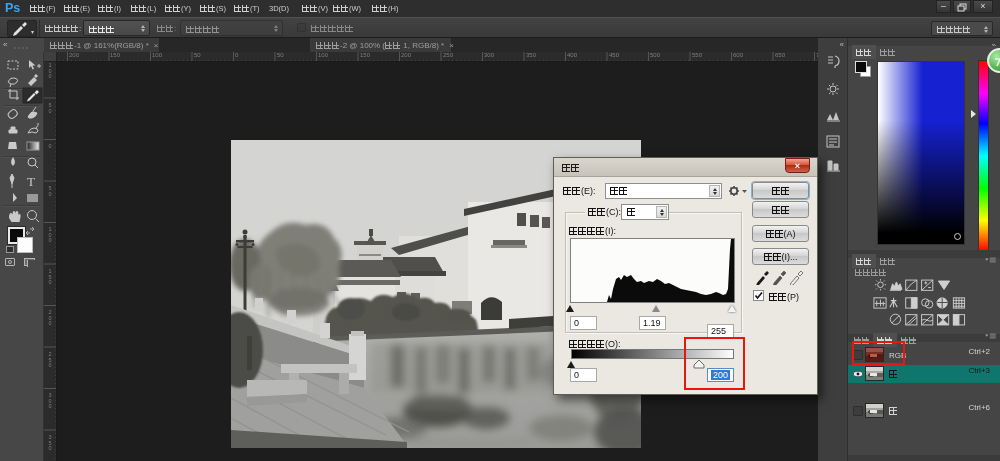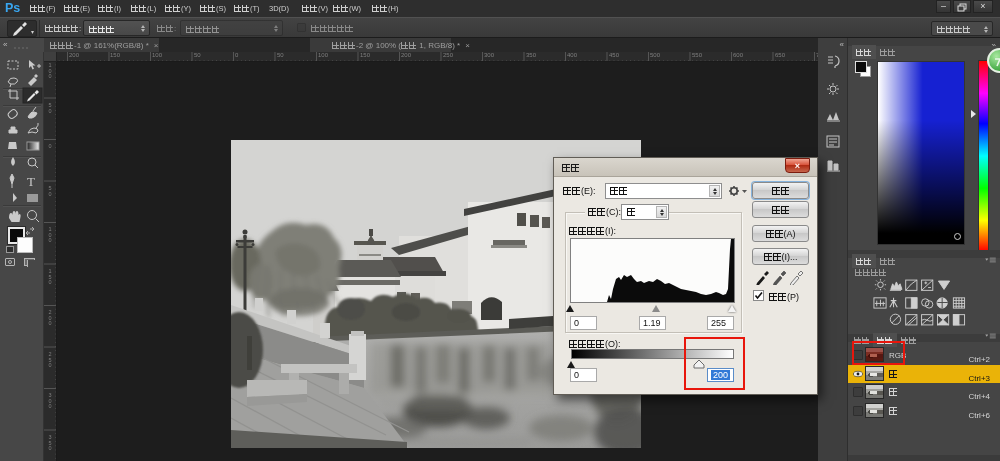--- a/index.html
+++ b/index.html
@@ -45,21 +45,21 @@
 
 #rpan{left:848px;top:38px;width:152px;height:423px;background:#454545}
 .phead{position:absolute;left:0;width:152px;height:14px;background:#3c3c3c}
 .ptab{position:absolute;top:0;height:14px;padding:3px 4px 0;font-size:8px;color:#9e9e9e}
 .ptab.on{background:#4f4f4f;color:#d8d8d8}
 
 .chrow{position:absolute;left:0;width:152px;height:18px;color:#d4d4d4;font-size:8px}
 .chbox{position:absolute;left:5px;top:4px;width:10px;height:10px;background:#3d3d3d;border:1px solid #2e2e2e;border-radius:1px}
 .chth{position:absolute;left:17px;top:1px;width:19px;height:15px;border:1px solid #282828}
 .chname{position:absolute;left:41px;top:5px}
-.chkey{position:absolute;right:10px;top:9px}
+.chkey{position:absolute;right:10px;top:1px}
 
 #dlg{left:553px;top:157px;width:265px;height:238px;background:#ebe8e2;border:1px solid #615d56;box-shadow:4px 5px 10px rgba(0,0,0,.55);font-size:9px;color:#111}
 #dlgtitle{position:absolute;left:0;top:0;width:100%;height:19px;background:linear-gradient(#dad6ce,#c8c3b9);border-bottom:1px solid #a9a49a}
 .wbtn{background:linear-gradient(#f3f3f3,#d5d5d5 45%,#c8c8c8 50%,#dcdcdc);border:1px solid #8a8a8a;border-radius:3px;font-size:9px;color:#111;text-align:center;position:absolute;width:57px;height:17px;padding-top:3px}
 .field{position:absolute;width:27px;height:14px;background:#fff;border:1px solid #a9a9a9;font-size:9px;text-align:left;padding:1px 0 0 3px}
 .tri-up{position:absolute;width:0;height:0;border-left:4px solid transparent;border-right:4px solid transparent;border-bottom:7px solid #000}
 .redbox{position:absolute;border:2px solid #e8160c}
 .gline{position:absolute;background:#c3bfb7;box-shadow:1px 1px 0 #f8f7f4}
 </style></head>
 <body>
@@ -118,21 +118,21 @@
     </span>
 </div>
 <div class="ab" id="toolhead">
 <span style="position:absolute;left:3px;top:2px;font-size:8px;color:#bbb">«</span>
 <span style="position:absolute;left:14px;top:9px;width:16px;height:2px;background:repeating-linear-gradient(90deg,#5a5a5a 0 2px,transparent 2px 4px)"></span>
 </div>
 <div class="ab" id="tabbar">
 <div class="tab" style="left:0;width:116px;background:#3a3a3a;border-right:1px solid #262626;color:#9f9f9f">
 <span style="margin-left:6px"><i class="c7 c"></i><i class="c7 c"></i><i class="c7 c"></i>-1 @ 161%(RGB/8) *</span><span class="tabx">×</span></div>
 <div class="tab" style="left:266px;width:142px;background:#3a3a3a;border-right:1px solid #262626;color:#9f9f9f">
-<span style="margin-left:22px"><i class="c7 c"></i><i class="c7 c"></i><i class="c7 c"></i>-2 @ 100% (<i class="c7 c"></i><i class="c7 c"></i> 1, RGB/8) *</span><span class="tabx">×</span></div>
+<span style="margin-left:6px"><i class="c7 c"></i><i class="c7 c"></i><i class="c7 c"></i>-2 @ 100% (<i class="c7 c"></i><i class="c7 c"></i> 1, RGB/8) *</span><span class="tabx">×</span></div>
 </div>
 <div class="ab" id="rcorner"></div>
 <div class="ab" id="hruler" style="background-image:linear-gradient(90deg,#555 0 1px,transparent 1px),linear-gradient(90deg,#454545 0 1px,transparent 1px);background-size:41.5px 10px,4.15px 2px;background-position:10px 0,10px 8px;background-repeat:repeat-x">
 <span class="hnum" style="left:12px">200</span>
     <span class="hnum" style="left:53px">150</span>
     <span class="hnum" style="left:95px">100</span>
     <span class="hnum" style="left:137px">50</span>
     <span class="hnum" style="left:178px">0</span>
     <span class="hnum" style="left:220px">50</span>
     <span class="hnum" style="left:261px">100</span>
@@ -303,38 +303,30 @@
       <path d="M6 1.5 h8 M6 4 h8 M6 6.5 h8" stroke="#a5a5a5"></path>
     </svg>
 <div class="chrow" style="top:308px">
   <span class="chbox"></span>
   <span class="chth" style="background:radial-gradient(5px 3px at 5px 8px,#46100a 60%,transparent 61%),radial-gradient(6px 4px at 14px 8px,#571711 60%,transparent 61%),linear-gradient(#9a5048 30%,#7c2d22 30% 60%,#5a1a12 60%)">
         <span style="position:absolute;left:4px;top:6px;width:7px;height:3px;background:#b06050"></span>
       </span>
   <span class="chname">RGB</span>
       <span class="chkey">Ctrl+2</span>
 </div>
-<div class="chrow" style="top:326.5px;background:#eab308;color:#161616">
+<div class="chrow" style="top:326.5px;background:#0f766e;color:#161616">
   <span style="position:absolute;left:5px;top:5px;width:10px;height:8px"><svg width="10" height="8" viewBox="0 0 10 8">
           <ellipse cx="5" cy="4" rx="4.6" ry="2.7" fill="#ececec" stroke="#2a2a2a" stroke-width=".6"></ellipse>
           <circle cx="5" cy="4" r="1.4" fill="#1a1a1a"></circle>
         </svg></span>
   <span class="chth" style="background:radial-gradient(5px 3px at 5px 8px,#4e4e4a 60%,transparent 61%),radial-gradient(6px 4px at 14px 8px,#605e58 60%,transparent 61%),linear-gradient(#d4d4d2 30%,#a8a8a4 30% 60%,#7e7e7a 60%)">
         <span style="position:absolute;left:4px;top:6px;width:7px;height:3px;background:#e8e8e4"></span>
       </span>
   <span class="chname"><i class="c"></i></span>
       <span class="chkey">Ctrl+3</span>
-</div>
-<div class="chrow" style="top:345px">
-  <span class="chbox"></span>
-  <span class="chth" style="background:radial-gradient(5px 3px at 5px 8px,#454540 60%,transparent 61%),radial-gradient(6px 4px at 14px 8px,#585650 60%,transparent 61%),linear-gradient(#cccccb 30%,#9f9f9b 30% 60%,#757571 60%)">
-        <span style="position:absolute;left:4px;top:6px;width:7px;height:3px;background:#e0e0dc"></span>
-      </span>
-  <span class="chname"><i class="c"></i></span>
-      <span class="chkey">Ctrl+4</span>
 </div>
 <div class="chrow" style="top:363.5px">
   <span class="chbox"></span>
   <span class="chth" style="background:radial-gradient(5px 3px at 5px 8px,#484843 60%,transparent 61%),radial-gradient(6px 4px at 14px 8px,#5a5852 60%,transparent 61%),linear-gradient(#d0d0ce 30%,#a2a29e 30% 60%,#787874 60%)">
         <span style="position:absolute;left:4px;top:6px;width:7px;height:3px;background:#e4e4e0"></span>
       </span>
   <span class="chname"><i class="c"></i></span>
       <span class="chkey">Ctrl+6</span>
 </div>
 <div class="ab" style="left:0;top:417px;width:152px;height:6px;background:#3b3b3b"></div>
@@ -527,21 +519,21 @@
 <span class="ab" style="left:16px;top:80px;width:165px;height:65px;background:#fcfcfb;border:1px solid #808080">
 <svg width="163" height="63" viewBox="0 0 163 63" style="position:absolute;left:0;top:0">
 <path d="M0 63 L36 63 L38 56 L40 60 L42 50 L45 40 L48 38 L50 41 L53 36 L56 38 L60 36 L63 40 L66 43 L70 42 L73 44 L78 42 L82 43 L86 40 L90 42 L94 45 L98 44 L102 46 L106 48 L110 50 L115 51 L120 52 L125 53 L130 55 L135 56 L140 55 L145 53 L148 54 L152 56 L155 55 L157 50 L158 30 L159 10 L160 0 L163 0 L163 63 Z" fill="#0b0b0b"></path>
 </svg>
 </span>
 <span class="tri-up" style="left:12px;top:147px;border-bottom-color:#1a1a1a"></span>
 <span class="tri-up" style="left:98px;top:147px;border-bottom-color:#8a8a8a"></span>
 <span class="tri-up" style="left:174px;top:147px;border-bottom-color:#f4f4f4;filter:drop-shadow(0 0 1px #555)"></span>
 <span class="field" style="left:16px;top:158px">0</span>
 <span class="field" style="left:85px;top:158px">1.19</span>
-<span class="field" style="left:153px;top:158px">255</span>
+<span class="field" style="left:153px;top:166px">255</span>
 <span class="ab" style="left:15px;top:181px"><i class="c"></i><i class="c"></i><i class="c"></i><i class="c"></i>(O):</span>
 <span class="ab" style="left:17px;top:191px;width:163px;height:10px;background:linear-gradient(90deg,#000,#fff);border:1px solid #777"></span>
 <span class="tri-up" style="left:13px;top:203px;border-bottom-color:#1a1a1a"></span>
 <svg class="ab" style="left:139px;top:201px" width="12" height="10" viewBox="0 0 12 10">
       <path d="M6 1 L11 6 L11 9 L1 9 L1 6 Z" fill="#f2f2f2" stroke="#6a6a6a"></path>
     </svg>
 <span class="field" style="left:16px;top:210px">0</span>
 <span class="field" style="left:153px;top:210px;border:1px solid #5a8cc8"><span style="background:#3179d7;color:#fff;padding:0 2px">200</span></span>
 <div class="redbox" style="left:130px;top:179px;width:61px;height:53px"></div>
 </div>

